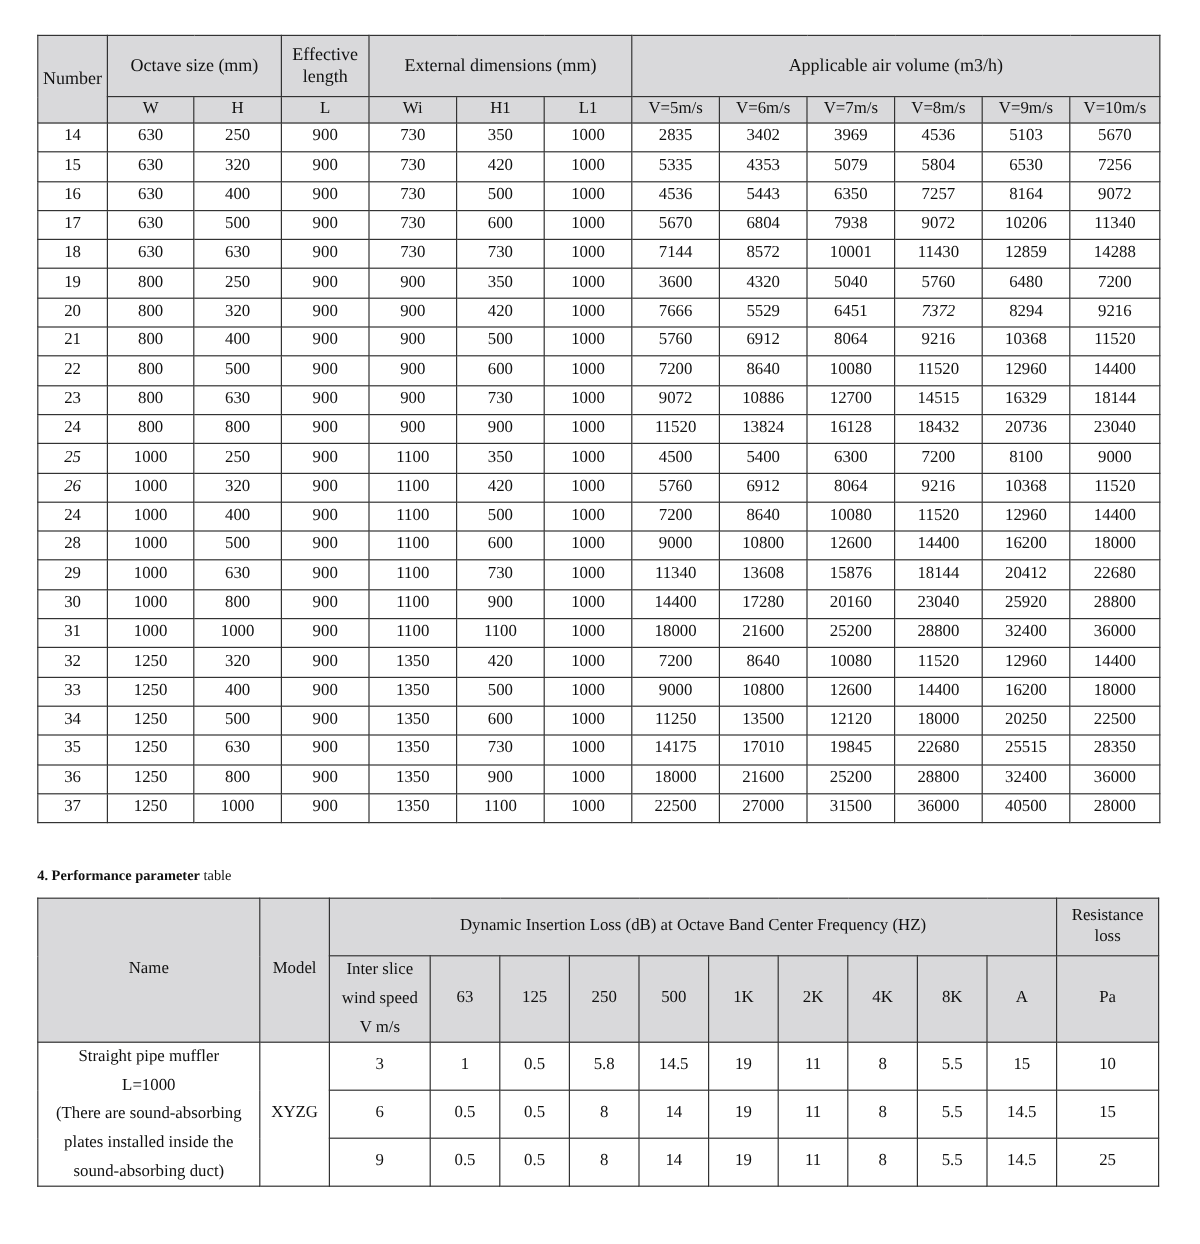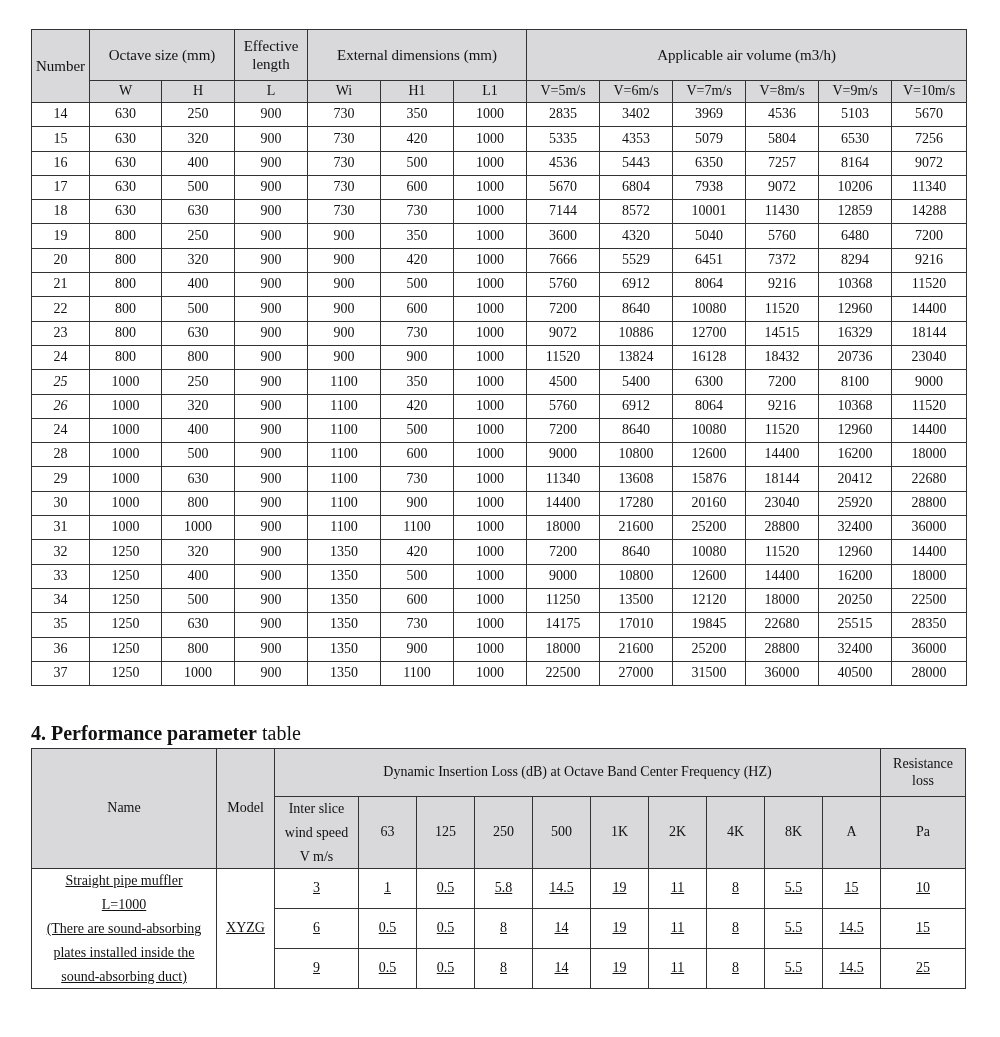--- a/index.html
+++ b/index.html
@@ -7,27 +7,27 @@
          font-family: "Liberation Serif", "DejaVu Serif", serif; color: #111; }
   table { border-collapse: collapse; position: absolute; table-layout: fixed; }
   td, th { border: 1.2px solid #333; text-align: center; vertical-align: middle;
            font-weight: normal; padding: 0; font-size: 14px; line-height: 1.2; }
   th { background: #d9d9db; }
   #t1 { left: 31px; top: 29px; width: 935px; }
   #t1 thead tr.h1 th { height: 50px; font-size: 15px; }
   #t1 thead tr.h2 th { height: 21px; }
   #t1 tbody td { height: 23.3px; }
   #t1 .num-italic { font-style: italic; }
-  #t1 .val-italic { }
-  #title2 { position: absolute; left: 31px; top: 722px; font-size: 20px; }
+  #t1 .val-italic { font-style: italic; }
+  #title2 { position: absolute; left: 31px; top: 722px; font-size: 12px; }
   #title2 b { font-weight: bold; }
   #t2 { left: 31px; top: 748px; width: 934px; }
   #t2 thead tr.h1 th { height: 47px; }
   #t2 thead tr.h2 th { height: 70px; }
-  #t2 tbody td { height: 38.5px; text-decoration: underline; }
+  #t2 tbody td { height: 38.5px; }
   #t2 .name-cell { line-height: 1.7; }
   #t2 .ws { line-height: 1.7; }
 </style>
 </head>
 <body>
 
 <table id="t1">
   <colgroup>
     <col style="width:58px">
       <col style="width:72px">

